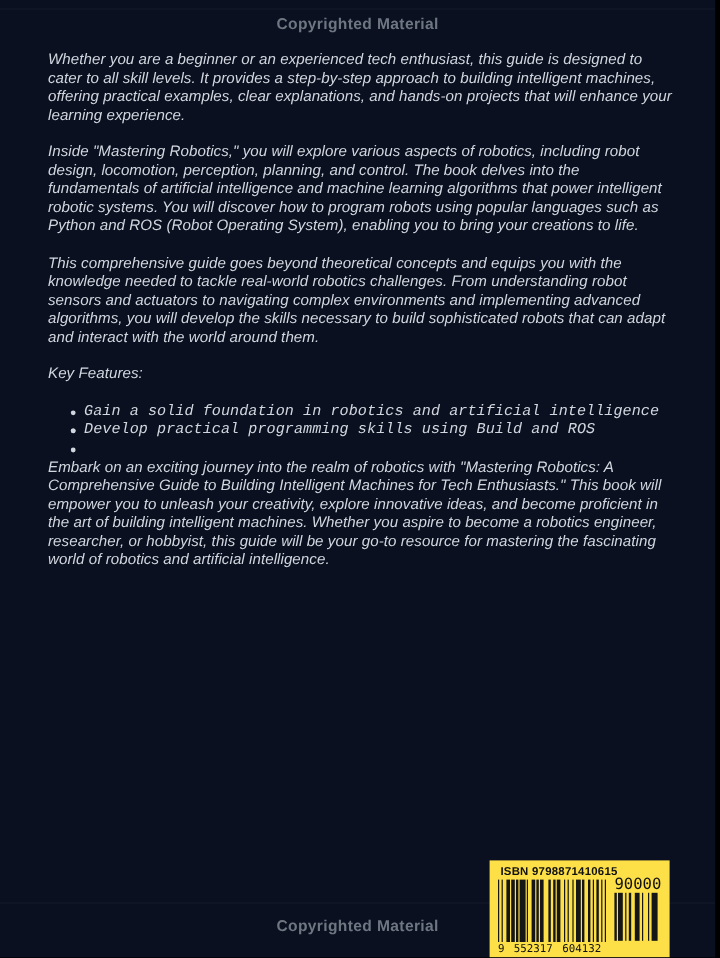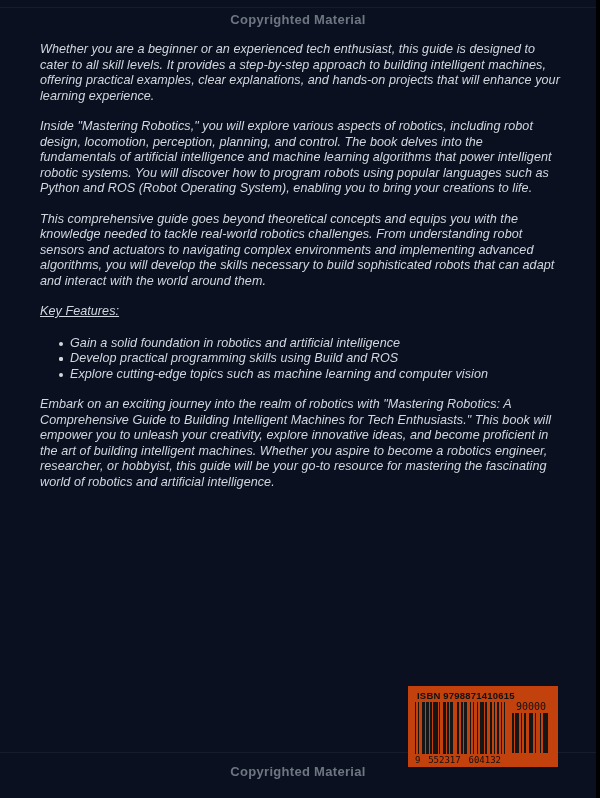--- a/index.html
+++ b/index.html
@@ -40,49 +40,50 @@
     left: 40px;
     top: 42px;
     width: 521px;
     color: #d2d7df;
     font-style: italic;
     font-size: 12.6px;
     line-height: 15.5px;
     letter-spacing: 0.05px;
   }
   .cover-text p { margin: 0 0 15px 0; }
-  .kf-heading { margin: 0 0 15px 0; text-decoration: underline; }
+  .kf-heading { margin: 0 0 15px 0; }
   .kf-list {
     list-style: none;
     margin: 16px 0 15px 0;
     padding: 0;
+    font-family: Liberation Mono, monospace;
   }
   .kf-list li {
     position: relative;
     padding-left: 30px;
     margin: 0;
   }
   .kf-list li .bullet-dot {
     position: absolute;
     left: 19px;
     top: 6px;
     width: 4px;
     height: 4px;
     border-radius: 50%;
     background: #d2d7df;
   }
 
   
   .barcode-panel {
     position: absolute;
     left: 408px;
-    top: 686px;
+    top: 717px;
     width: 150px;
     height: 81px;
-    background: #c2410c;
+    background: #fde047;
     z-index: 2;
   }
   .isbn-label {
     margin: 4px 0 1px 9px;
     font-size: 9.5px;
     font-weight: bold;
     color: #111;
     letter-spacing: 0.2px;
     font-style: normal;
   }
@@ -105,23 +106,23 @@
   .digits {
     display: flex;
     justify-content: space-between;
     font-family: "DejaVu Sans Mono", monospace;
     font-size: 9px;
     color: #111;
     margin-top: 1px;
     padding-right: 4px;
   }
   .price-code {
-    text-align: center;
+    text-align: left;
     font-family: "DejaVu Sans Mono", monospace;
-    font-size: 10px;
+    font-size: 13px;
     color: #111;
     margin: 0 0 1px 0;
     line-height: 10px;
   }
 </style>
 </head>
 <body>
 
 <div class="page">
 
@@ -136,21 +137,21 @@
     <p>Whether you are a beginner or an experienced tech enthusiast, this guide is designed to cater to all skill levels. It provides a step-by-step approach to building intelligent machines, offering practical examples, clear explanations, and hands-on projects that will enhance your learning experience.</p>
     <p>Inside "Mastering Robotics," you will explore various aspects of robotics, including robot design, locomotion, perception, planning, and control. The book delves into the fundamentals of artificial intelligence and machine learning algorithms that power intelligent robotic systems. You will discover how to program robots using popular languages such as Python and ROS (Robot Operating System), enabling you to bring your creations to life.</p>
     <p>This comprehensive guide goes beyond theoretical concepts and equips you with the knowledge needed to tackle real-world robotics challenges. From understanding robot sensors and actuators to navigating complex environments and implementing advanced algorithms, you will develop the skills necessary to build sophisticated robots that can adapt and interact with the world around them.</p>
 
     <div class="kf-heading">Key Features:</div>
 
     <ul class="kf-list">
       <li><span class="bullet-dot"></span><span>Gain a solid foundation in robotics and artificial intelligence</span></li>
       <li><span class="bullet-dot"></span></li>
       <li><span class="bullet-dot"></span><span>Develop practical programming skills using Build and ROS</span></li>
-      <li><span class="bullet-dot"></span><span>Explore cutting-edge topics such as machine learning and computer vision</span></li>
+      <li><span class="bullet-dot"></span></li>
     </ul>
 
     <p>Embark on an exciting journey into the realm of robotics with "Mastering Robotics: A Comprehensive Guide to Building Intelligent Machines for Tech Enthusiasts." This book will empower you to unleash your creativity, explore innovative ideas, and become proficient in the art of building intelligent machines. Whether you aspire to become a robotics engineer, researcher, or hobbyist, this guide will be your go-to resource for mastering the fascinating world of robotics and artificial intelligence.</p>
   </div>
 
   <div class="barcode-panel">
     <div class="isbn-label">ISBN 9798871410615</div>
     <div class="bc-row">
       <div class="bc-main">
         <div class="bars main-bars" id="main-bars">

